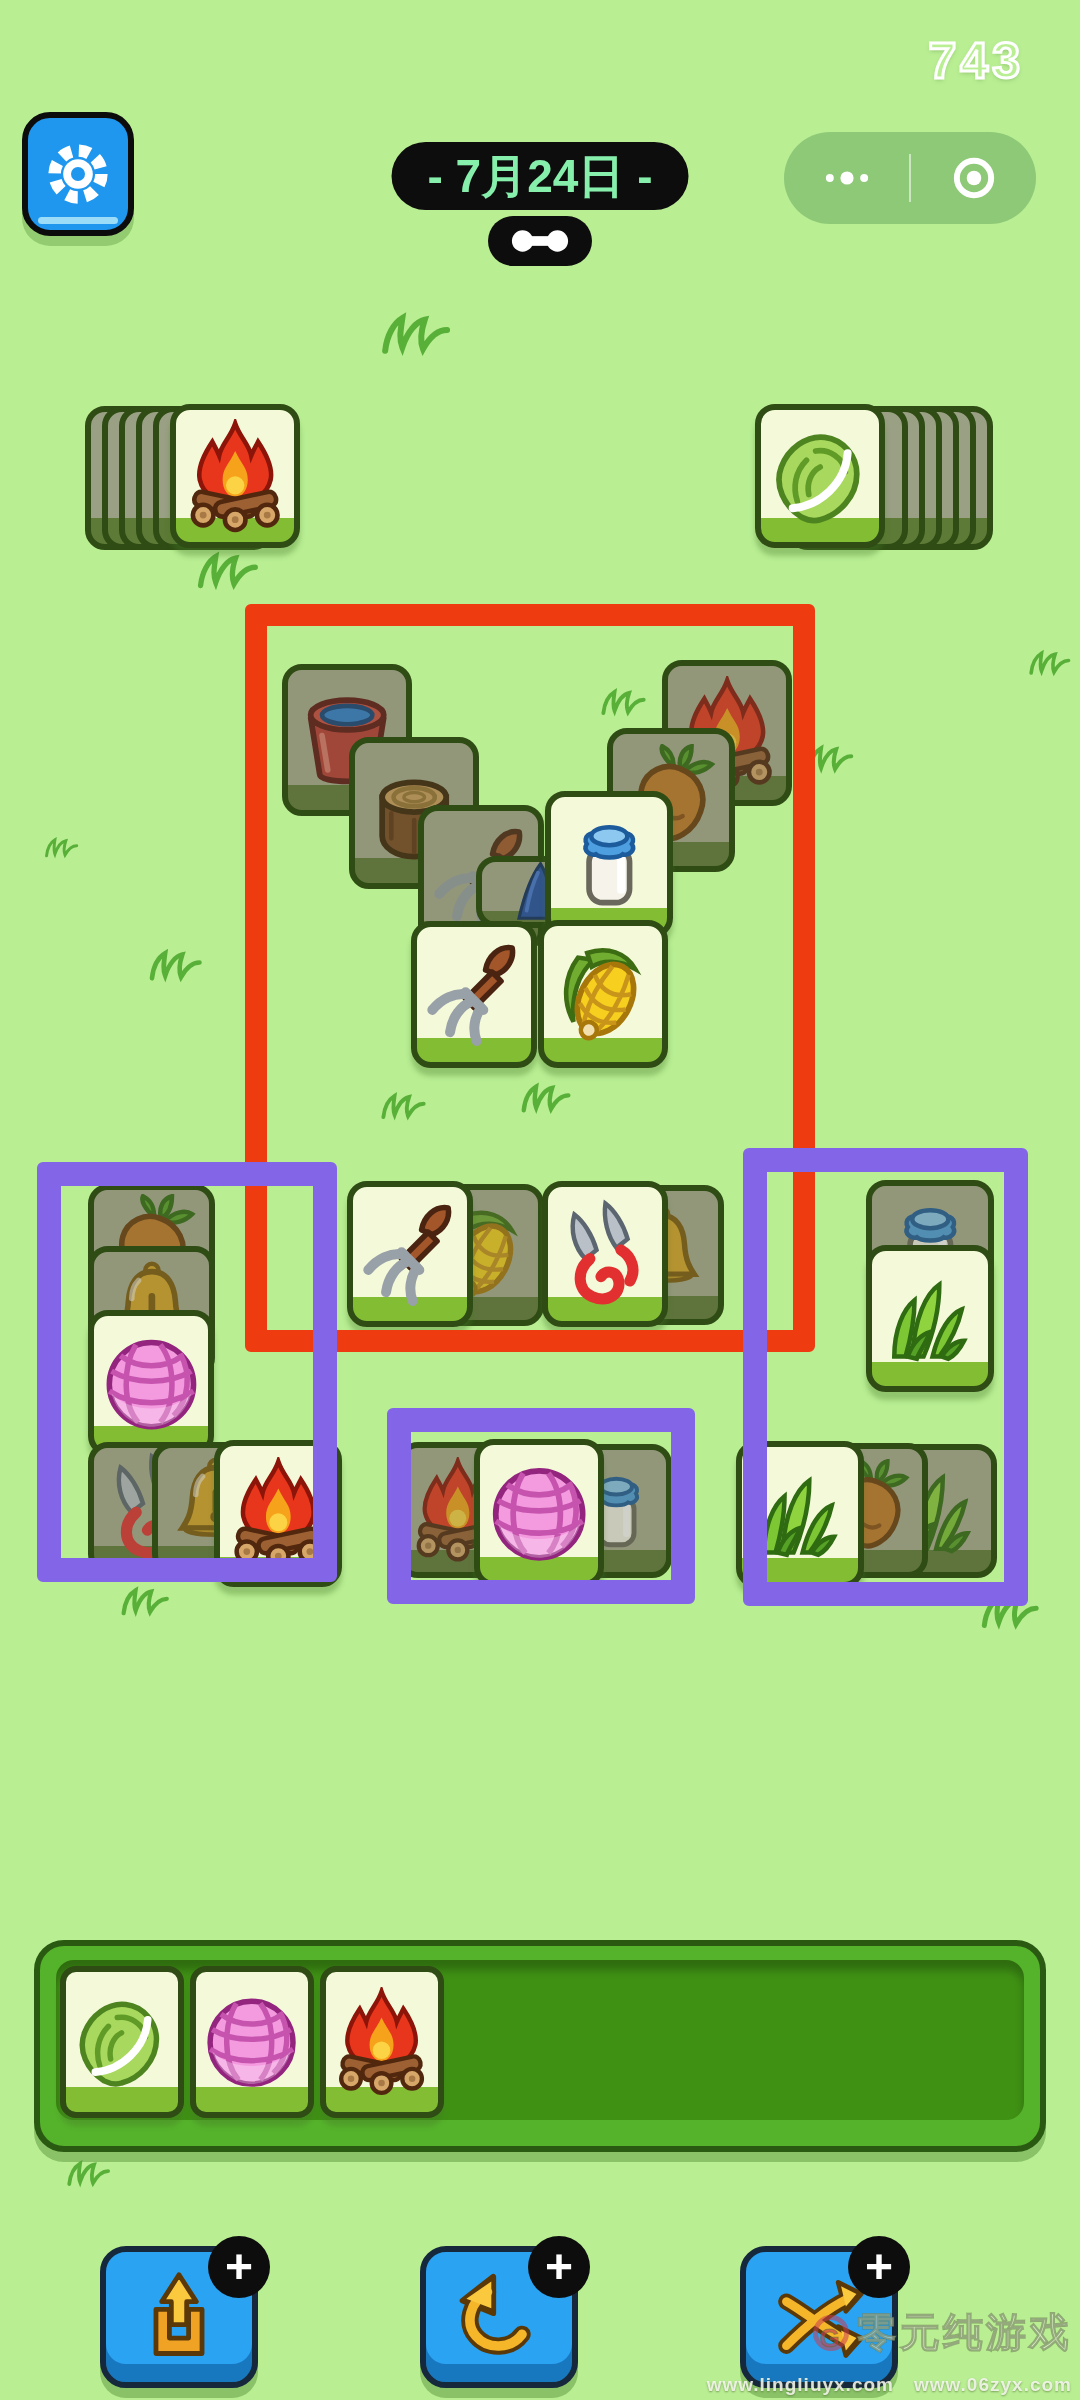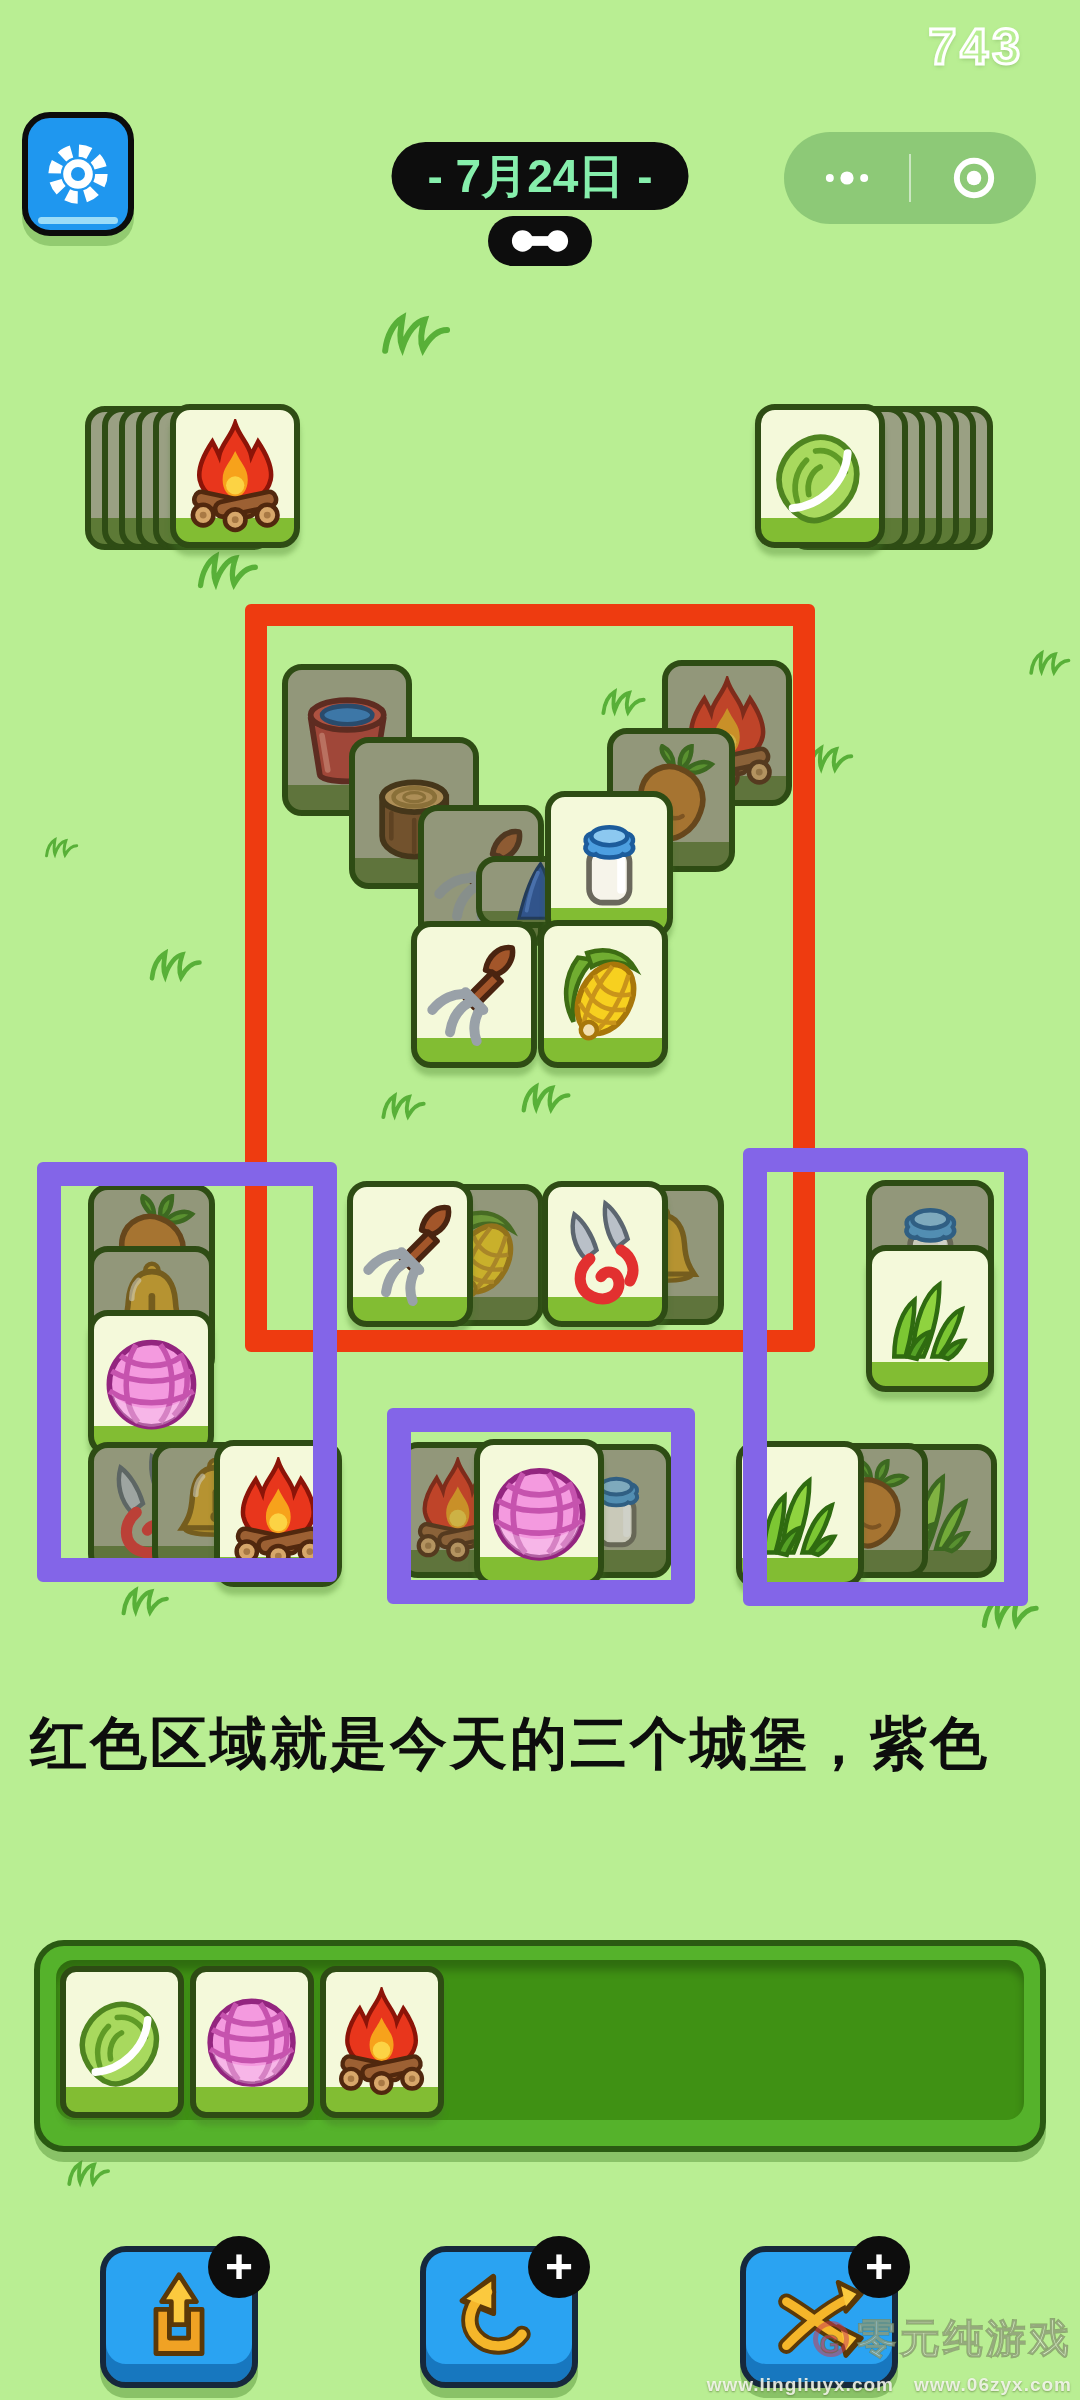--- a/index.html
+++ b/index.html
@@ -1,20 +1,20 @@
 <!DOCTYPE html>
 <html><head>
 <meta charset="utf-8">
 <style>
   html,body{margin:0;padding:0;background:#222;}
   .screen{position:relative;width:1080px;height:2400px;overflow:hidden;
     background:#b9ee93;font-family:"Liberation Sans",sans-serif;}
   .abs{position:absolute;}
   
-  .score{position:absolute;top:18px;right:56px;font-size:50px;font-weight:800;
+  .score{position:absolute;top:32px;right:56px;font-size:50px;font-weight:800;
     color:#b9ee93;-webkit-text-stroke:3px #ffffff;
     text-shadow:0 2px 4px rgba(130,180,100,.8);letter-spacing:4px;}
   .settings{position:absolute;left:22px;top:112px;width:112px;height:124px;
     background:#1f97ef;border:6px solid #0c0c0c;border-radius:28px;
     box-shadow:0 10px 0 rgba(100,160,70,.45);display:flex;align-items:center;justify-content:center;padding:0;}
   .settings::after{content:"";position:absolute;left:10px;right:10px;bottom:6px;height:7px;
     background:#9bdcf8;border-radius:4px;}
   .date-badge{position:absolute;top:142px;left:50%;transform:translateX(-50%);
     background:#0d0d0d;color:#86efac;font-size:46px;font-weight:700;border-radius:34px;
     height:68px;line-height:68px;padding:0 36px;white-space:nowrap;}
@@ -55,21 +55,21 @@
     background:#0d0d0d;color:#fff;font-size:48px;font-weight:700;
     display:flex;align-items:center;justify-content:center;line-height:1;}
   
   .watermark{position:absolute;right:8px;bottom:2px;text-align:center;}
   .wm-title{display:flex;align-items:center;justify-content:flex-end;gap:8px;
     font-size:40px;font-weight:800;letter-spacing:3px;
     color:rgba(245,248,240,.6);-webkit-text-stroke:1px rgba(90,110,60,.55);}
   .wm-logo{width:36px;height:36px;border-radius:50%;border:5px solid rgba(200,60,80,.55);
     color:rgba(200,60,80,.65);font-size:26px;font-weight:800;line-height:36px;box-sizing:border-box;}
   .wm-urls{font-size:19px;font-weight:700;color:rgba(250,250,245,.85);
-    text-shadow:0 1px 2px rgba(80,110,50,.6);margin-top:6px;letter-spacing:1px;}
+    text-shadow:0 1px 2px rgba(80,110,50,.6);margin-top:12px;letter-spacing:1px;}
 </style>
 </head>
 <body>
 
 <div class="screen" id="screen">
 
   <svg width="0" height="0" style="position:absolute" aria-hidden="true">
     <defs>
       <symbol id="i-fire" viewBox="0 0 100 100">
         <path d="M50 4 C46 16 38 22 36 32 C34 27 32 24 30 20 C22 32 17 43 19 53 C22 66 34 74 50 74 C66 74 78 66 81 53 C83 43 78 32 70 20 C68 24 66 27 64 32 C62 22 54 16 50 4 Z" fill="#e8361c" stroke="#8c1408" stroke-width="4"></path>
@@ -430,21 +430,20 @@
       </div>
     </div>
   <div class="abs" id="zone-layer" style="inset:0;pointer-events:none;">
       <div class="zone" style="left: 245px; top: 604px; width: 526px; height: 704px; border: 22px solid rgb(238, 59, 16);"></div>
       <div class="zone" style="left: 37px; top: 1162px; width: 252px; height: 372px; border: 24px solid rgb(131, 101, 232);"></div>
       <div class="zone" style="left: 387px; top: 1408px; width: 260px; height: 148px; border: 24px solid rgb(131, 101, 232);"></div>
       <div class="zone" style="left: 743px; top: 1148px; width: 237px; height: 410px; border: 24px solid rgb(131, 101, 232);"></div>
     </div>
 
   <div class="caption">
-    <div>红色区域就是今天的三个城堡，紫色</div>
   </div>
 
   <div class="tray">
     <div class="tray-inner"></div>
   </div>
   <div class="abs" id="tray-tile-layer" style="inset:0;">
       <div class="tile bright tray-tile" style="left: 60px; top: 1966px; width: 124px; height: 152px;">
         <svg viewBox="0 0 100 100" style="width: 109.12px; height: 109.12px;">
           <use href="#i-cabbage"></use>
         </svg>

